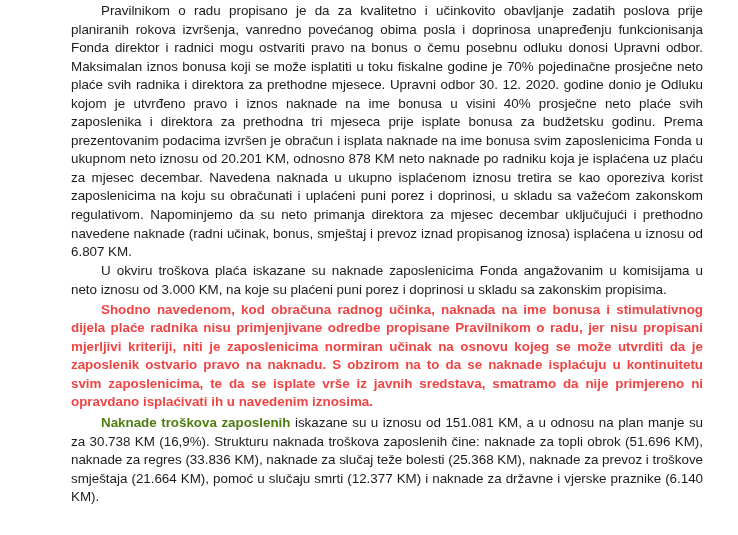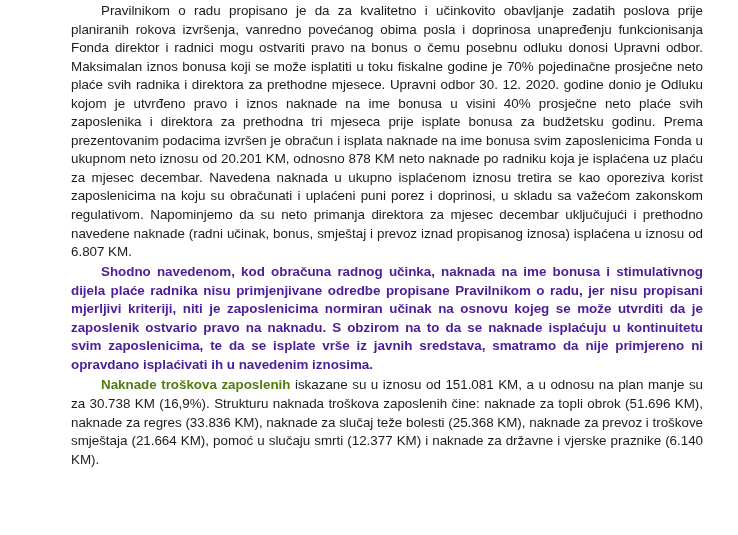--- a/index.html
+++ b/index.html
@@ -35,21 +35,21 @@
     text-align: justify;
     text-justify: inter-word;
     text-indent: 30px;
     letter-spacing: -0.02px;
     word-spacing: 0px;
     -webkit-font-smoothing: antialiased;
     color: #1c1c1c;
   }
   p.para.bold {
     font-weight: bold;
-    color: #4c1d95;
+    color: #ef4444;
   }
   .lead-bold {
     font-weight: bold;
     color: #4d7c0f;
   }
   
   p.p1 { margin-top: 0px; }
   p.p2 { margin-top: 0.5px; }
   p.p3 { margin-top: 0.5px; }
   p.p4 { margin-top: 1.5px; }
@@ -57,19 +57,20 @@
 </style>
 </head>
 <body>
 
 <div id="page">
   <div class="doc-body">
 
     <p class="para p1">Pravilnikom o radu propisano je da za kvalitetno i učinkovito obavljanje zadatih poslova prije planiranih rokova izvršenja, vanredno povećanog obima posla i doprinosa unapređenju funkcionisanja Fonda direktor i radnici mogu ostvariti pravo na bonus o čemu posebnu odluku donosi Upravni odbor. Maksimalan iznos bonusa koji se može isplatiti u toku fiskalne godine je 70% pojedinačne prosječne neto plaće svih radnika i direktora za prethodne mjesece. Upravni odbor 30. 12. 2020. godine donio je Odluku kojom je utvrđeno pravo i iznos naknade na ime bonusa u visini 40% prosječne neto plaće svih zaposlenika i direktora  za prethodna tri mjeseca prije isplate bonusa za budžetsku godinu. Prema prezentovanim podacima izvršen je obračun i isplata naknade na ime bonusa svim zaposlenicima Fonda u ukupnom neto iznosu od 20.201 KM, odnosno 878 KM neto naknade po radniku koja je isplaćena uz plaću za mjesec decembar. Navedena naknada u ukupno isplaćenom iznosu tretira se kao oporeziva korist zaposlenicima na koju su obračunati i uplaćeni puni porez i doprinosi, u skladu sa važećom zakonskom regulativom. Napominjemo da su neto primanja direktora za mjesec decembar uključujući i prethodno navedene naknade (radni učinak, bonus, smještaj i prevoz iznad propisanog iznosa) isplaćena u iznosu od 6.807 KM.</p>
 
 
+    <p class="para p3">U okviru troškova plaća iskazane su naknade zaposlenicima Fonda angažovanim u komisijama u neto iznosu od 3.000 KM, na koje su plaćeni puni porez i doprinosi u skladu sa zakonskim propisima.</p>
 
     <p class="para p4 bold">Shodno navedenom, kod obračuna radnog učinka, naknada na ime bonusa i stimulativnog dijela plaće radnika nisu primjenjivane odredbe propisane Pravilnikom o radu, jer nisu propisani mjerljivi kriteriji, niti je zaposlenicima normiran učinak na osnovu kojeg se može utvrditi da je zaposlenik ostvario pravo na naknadu. S obzirom na to da se naknade  isplaćuju u kontinuitetu svim zaposlenicima, te da se isplate vrše iz javnih sredstava, smatramo da nije primjereno ni opravdano isplaćivati ih u navedenim iznosima.</p>
 
     <p class="para p5"><span class="lead-bold">Naknade troškova zaposlenih</span><span> iskazane su u iznosu od 151.081 KM, a u odnosu na plan manje su za 30.738 KM (16,9%). Strukturu naknada troškova zaposlenih čine: naknade za topli obrok (51.696 KM), naknade za regres (33.836 KM), naknade za slučaj teže bolesti (25.368 KM), naknade za prevoz i troškove smještaja (21.664 KM), pomoć u slučaju smrti (12.377 KM) i naknade za državne i vjerske praznike (6.140 KM).</span></p>
 
   </div>
 </div>
 
 </body></html>

